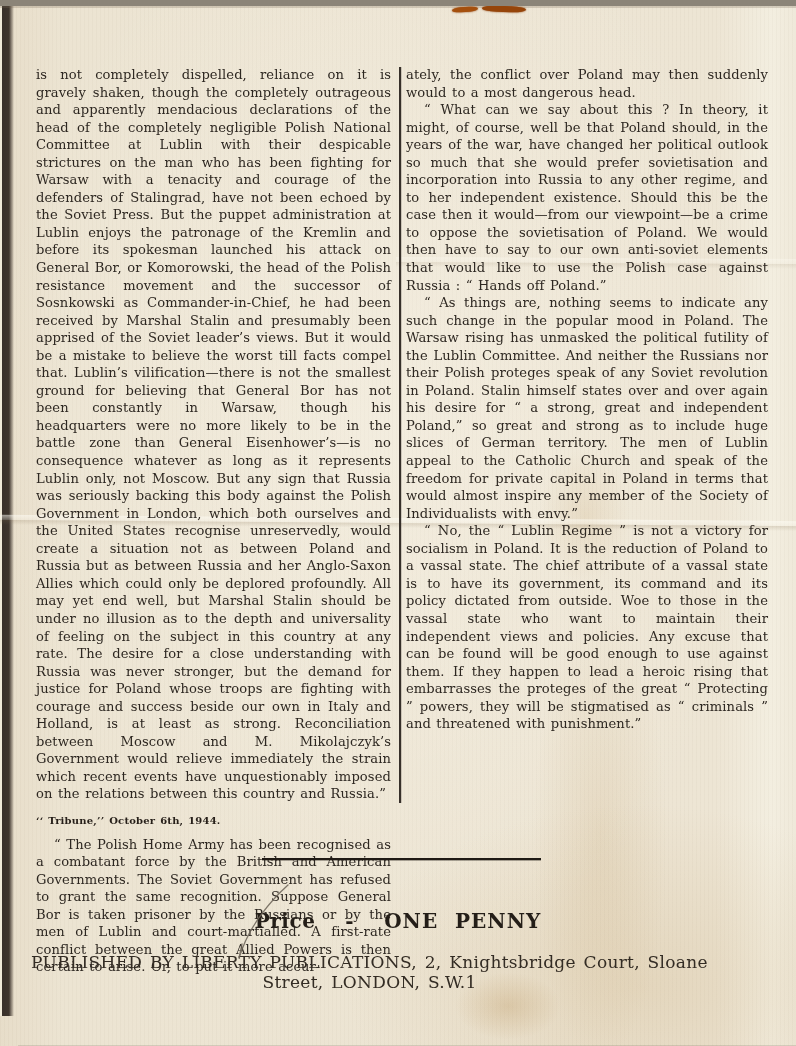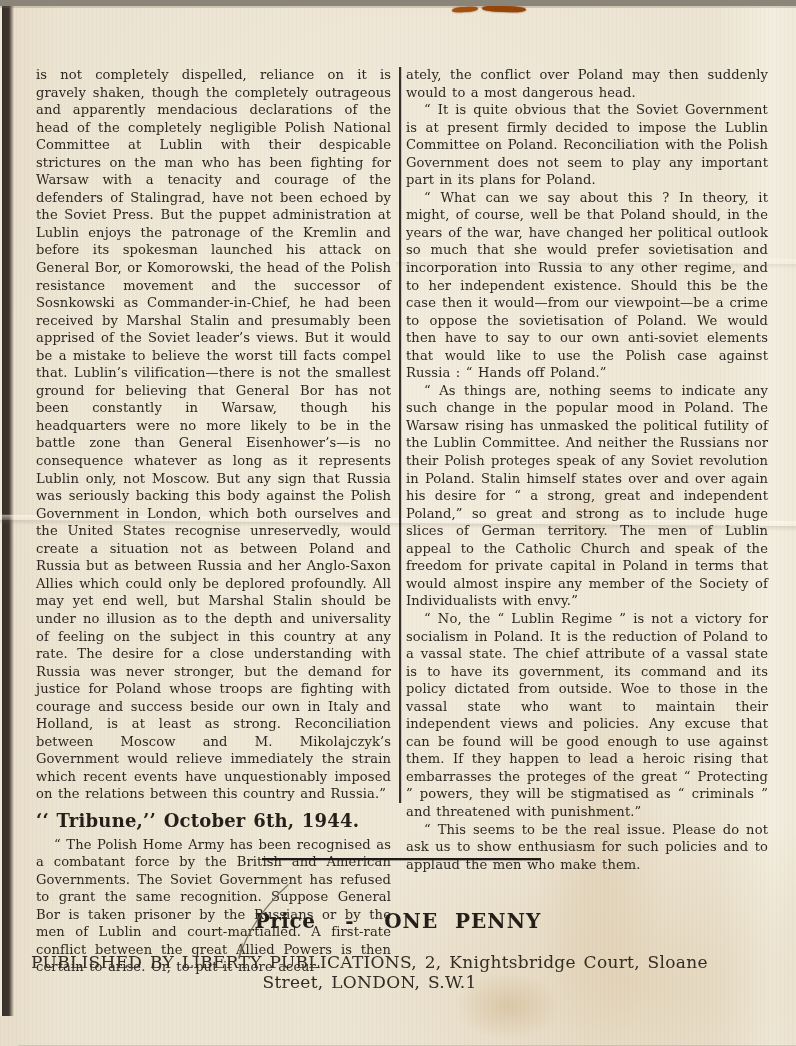--- a/index.html
+++ b/index.html
@@ -38,21 +38,21 @@
   .crease-1{top:512px;transform:rotate(0.45deg);}
   .crease-2{top:252px;left:396px;width:400px;opacity:.6;transform:rotate(0.3deg);}
   
   .content{position:absolute;left:36px;top:60px;width:732px;display:flex;justify-content:space-between;}
   .col{text-align:justify;font-size:13.1px;line-height:17.55px;letter-spacing:0.1px;word-spacing:0.09em;}
   .col-left{width:355px;}
   .col-right{width:362px;}
   .col p{margin:0;text-indent:18px;}
   .col p.no-indent{text-indent:0;}
   .divider{position:absolute;left:399px;top:61px;width:2px;height:736px;background:#37302a;box-shadow:0.5px 0 0 rgba(55,48,42,0.4);}
-  .section-heading{margin:9px 0 6px 0;font-size:18px;font-weight:bold;letter-spacing:0.2px;color:#261f19;}
+  .section-heading{margin:9px 0 6px 0;font-size:10px;font-weight:bold;letter-spacing:0.2px;color:#261f19;}
   
   .rule{position:absolute;left:262px;top:852px;width:279px;height:2px;background:#1f1a15;box-shadow:0 1px 0 rgba(31,26,21,0.35);}
   .price-line{position:absolute;left:0;top:903px;width:796px;text-align:center;
     font-size:20px;font-weight:bold;color:#241e18;letter-spacing:0.5px;}
   .price-line .sep{margin:0 30px;}
   .price-line .value{word-spacing:9px;letter-spacing:1px;}
   .publisher{position:absolute;left:0;top:946px;width:739px;text-align:center;
     font-size:17px;color:#332c24;letter-spacing:0.3px;word-spacing:2px;}
   .pen-mark{position:absolute;left:0;top:0;pointer-events:none;}
 </style>
@@ -78,25 +78,23 @@
     </div>
 
   <div class="content">
     <div class="col col-left">
       <p class="no-indent">is not completely dispelled, reliance on it is gravely shaken, though the completely outrageous and apparently mendacious declarations of the head of the completely negligible Polish National Committee at Lublin with their despicable strictures on the man who has been fighting for Warsaw with a tenacity and courage of the defenders of Stalingrad, have not been echoed by the Soviet Press. But the puppet administration at Lublin enjoys the patronage of the Kremlin and before its spokesman launched his attack on General Bor, or Komorowski, the head of the Polish resistance movement and the successor of Sosnkowski as Commander-in-Chief, he had been received by Marshal Stalin and presumably been apprised of the Soviet leader’s views. But it would be a mistake to believe the worst till facts compel that. Lublin’s vilification—there is not the smallest ground for believing that General Bor has not been constantly in Warsaw, though his headquarters were no more likely to be in the battle zone than General Eisenhower’s—is no consequence whatever as long as it represents Lublin only, not Moscow. But any sign that Russia was seriously backing this body against the Polish Government in London, which both ourselves and the United States recognise unreservedly, would create a situation not as between Poland and Russia but as between Russia and her Anglo-Saxon Allies which could only be deplored profoundly. All may yet end well, but Marshal Stalin should be under no illusion as to the depth and universality of feeling on the subject in this country at any rate. The desire for a close understanding with Russia was never stronger, but the demand for justice for Poland whose troops are fighting with courage and success beside our own in Italy and Holland, is at least as strong. Reconciliation between Moscow and M. Mikolajczyk’s Government would relieve immediately the strain which recent events have unquestionably imposed on the relations between this country and Russia.”</p>
       <h3 class="section-heading">‘‘ Tribune,’’ October 6th, 1944.</h3>
       <p>“ The Polish Home Army has been recognised as a combatant force by the British and American Governments. The Soviet Government has refused to grant the same recognition. Suppose General Bor is taken prisoner by the Russians or by the men of Lublin and court-martialled. A first-rate conflict between the great Allied Powers is then certain to arise. Or, to put it more accur-</p>
     </div>
     <div class="col col-right">
       <p class="no-indent">ately, the conflict over Poland may then suddenly would to a most dangerous head.</p>
-      <p>“ It is quite obvious that the Soviet Government is at present firmly decided to impose the Lublin Committee on Poland. Reconciliation with the Polish Government does not seem to play any important part in its plans for Poland.</p>
       <p>“ What can we say about this ? In theory, it might, of course, well be that Poland should, in the years of the war, have changed her political outlook so much that she would prefer sovietisation and incorporation into Russia to any other regime, and to her independent existence. Should this be the case then it would—from our viewpoint—be a crime to oppose the sovietisation of Poland. We would then have to say to our own anti-soviet elements that would like to use the Polish case against Russia : “ Hands off Poland.”</p>
       <p>“ As things are, nothing seems to indicate any such change in the popular mood in Poland. The Warsaw rising has unmasked the political futility of the Lublin Committee. And neither the Russians nor their Polish proteges speak of any Soviet revolution in Poland. Stalin himself states over and over again his desire for “ a strong, great and independent Poland,” so great and strong as to include huge slices of German territory. The men of Lublin appeal to the Catholic Church and speak of the freedom for private capital in Poland in terms that would almost inspire any member of the Society of Individualists with envy.”</p>
       <p>“ No, the “ Lublin Regime ” is not a victory for socialism in Poland. It is the reduction of Poland to a vassal state. The chief attribute of a vassal state is to have its government, its command and its policy dictated from outside. Woe to those in the vassal state who want to maintain their independent views and policies. Any excuse that can be found will be good enough to use against them. If they happen to lead a heroic rising that embarrasses the proteges of the great “ Protecting ” powers, they will be stigmatised as “ criminals ” and threatened with punishment.”</p>
-      <p>“ This seems to be the real issue. Please do not ask us to show enthusiasm for such policies and to applaud the men who make them.</p>
     </div>
   </div>
 
   <div class="divider"></div>
 
   <div class="rule"></div>
 
   <div class="price-line">
     <span>Price</span><span class="sep">-</span><span class="value">ONE PENNY</span>
   </div>

